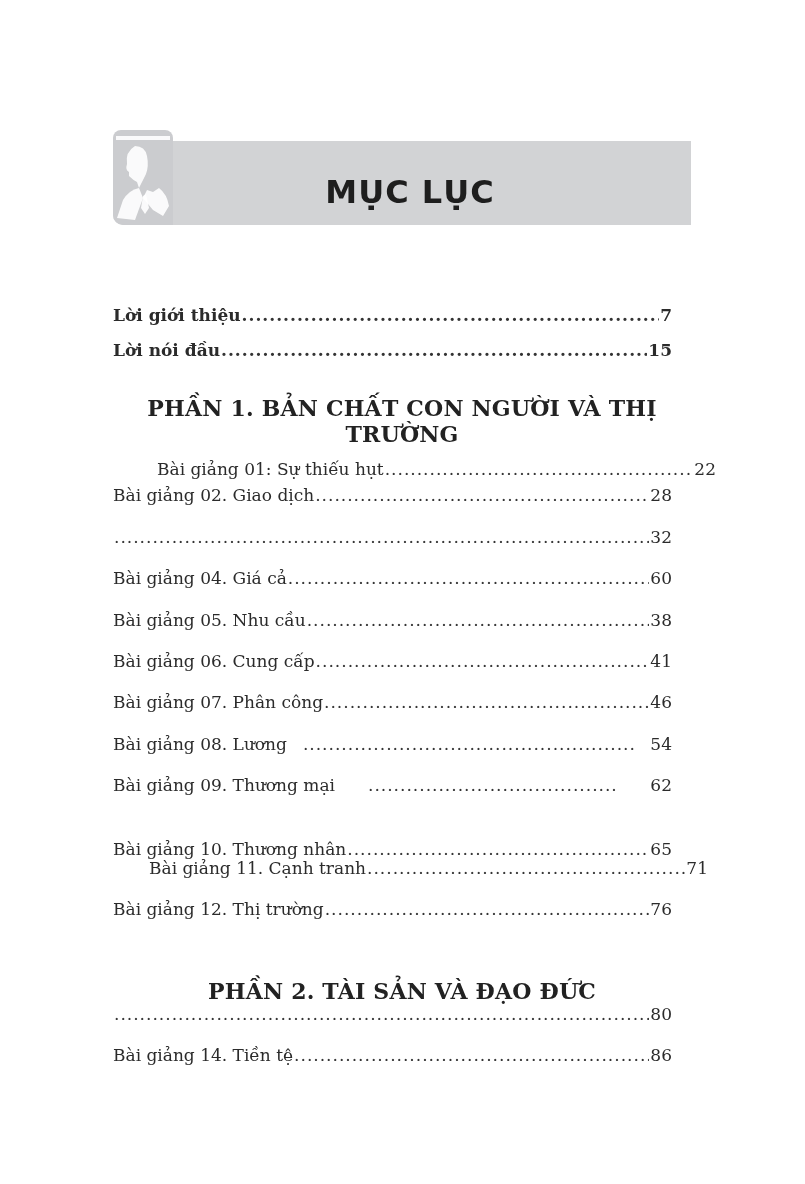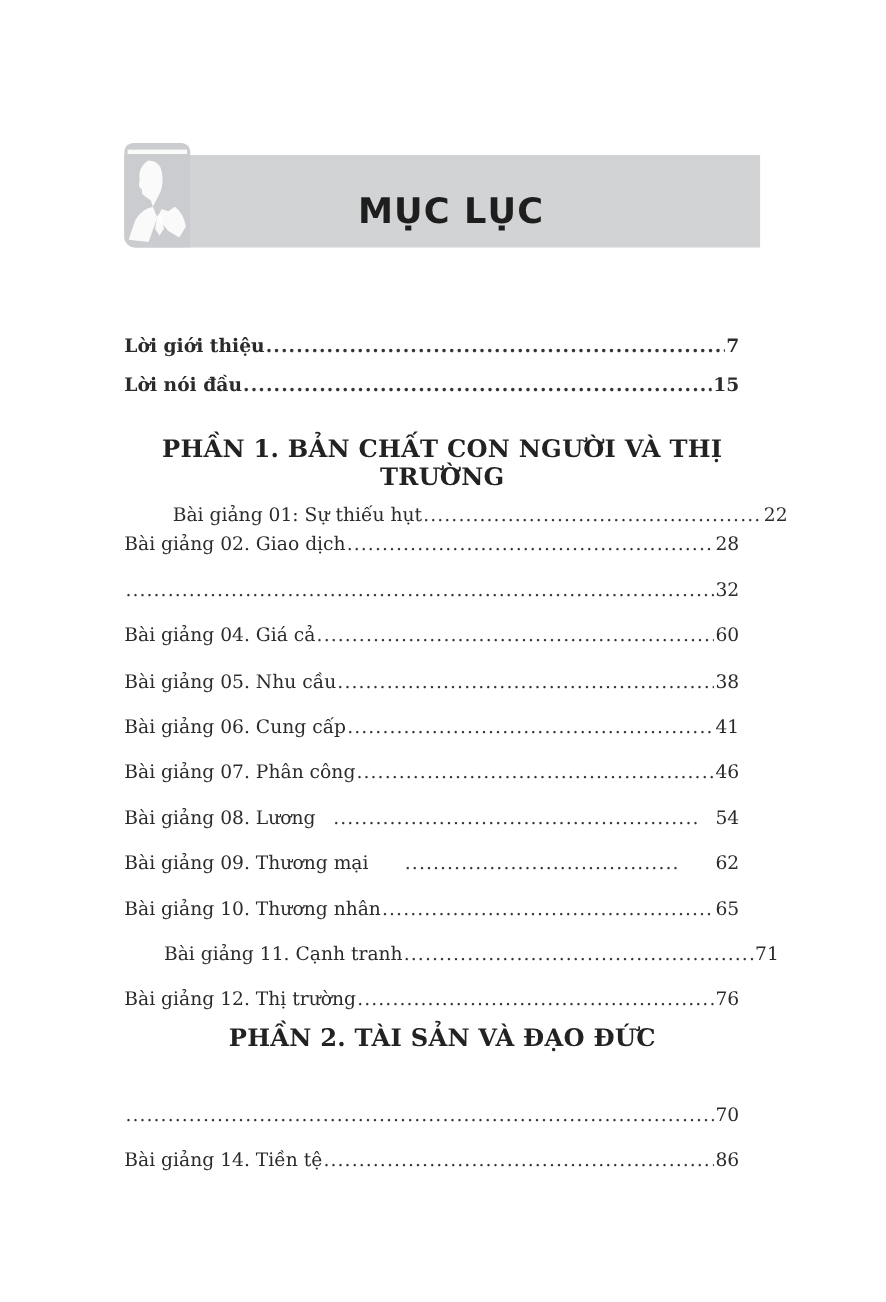--- a/index.html
+++ b/index.html
@@ -106,39 +106,39 @@
 <div class="toc-row" style="top:731px;gap:15px;">
   <span class="label">Bài giảng 08. Lương</span>
   <span class="leader"></span>
   <span class="page">54</span>
 </div>
 <div class="toc-row" style="top:772px;gap:32px;">
   <span class="label">Bài giảng 09. Thương mại</span>
   <span class="leader"></span>
   <span class="page">62</span>
 </div>
-<div class="toc-row" style="top:814px;">
+<div class="toc-row" style="top:836px;">
   <span class="label">Bài giảng 10. Thương nhân</span>
   <span class="leader"></span>
   <span class="page">65</span>
 </div>
 <div class="toc-row" style="top:855px;margin-left:36px;">
   <span class="label">Bài giảng 11. Cạnh tranh</span>
   <span class="leader"></span>
   <span class="page">71</span>
 </div>
 <div class="toc-row" style="top:896px;">
   <span class="label">Bài giảng 12. Thị trường</span>
   <span class="leader"></span>
   <span class="page">76</span>
 </div>
 
-<div class="section-heading" style="top:931px;">PHẦN 2. TÀI SẢN VÀ ĐẠO ĐỨC</div>
+<div class="section-heading" style="top:978px;">PHẦN 2. TÀI SẢN VÀ ĐẠO ĐỨC</div>
 
 <div class="toc-row" style="top:1001px;">
   <span class="leader"></span>
-  <span class="page">70</span>
+  <span class="page">80</span>
 </div>
 <div class="toc-row" style="top:1042px;">
   <span class="label">Bài giảng 14. Tiền tệ</span>
   <span class="leader"></span>
   <span class="page">86</span>
 </div>
 
 </body></html>

